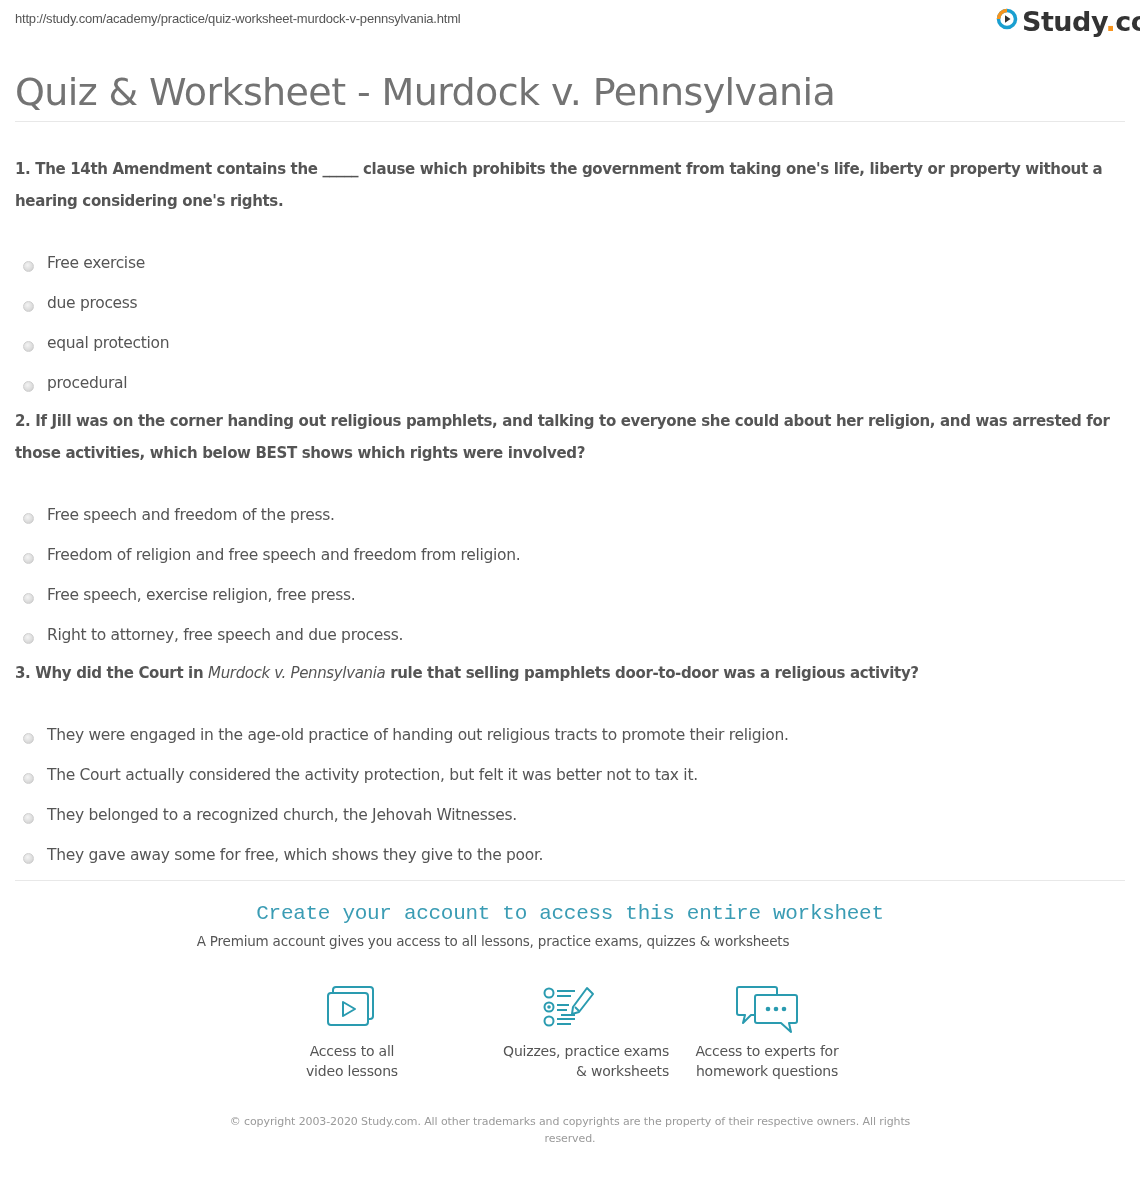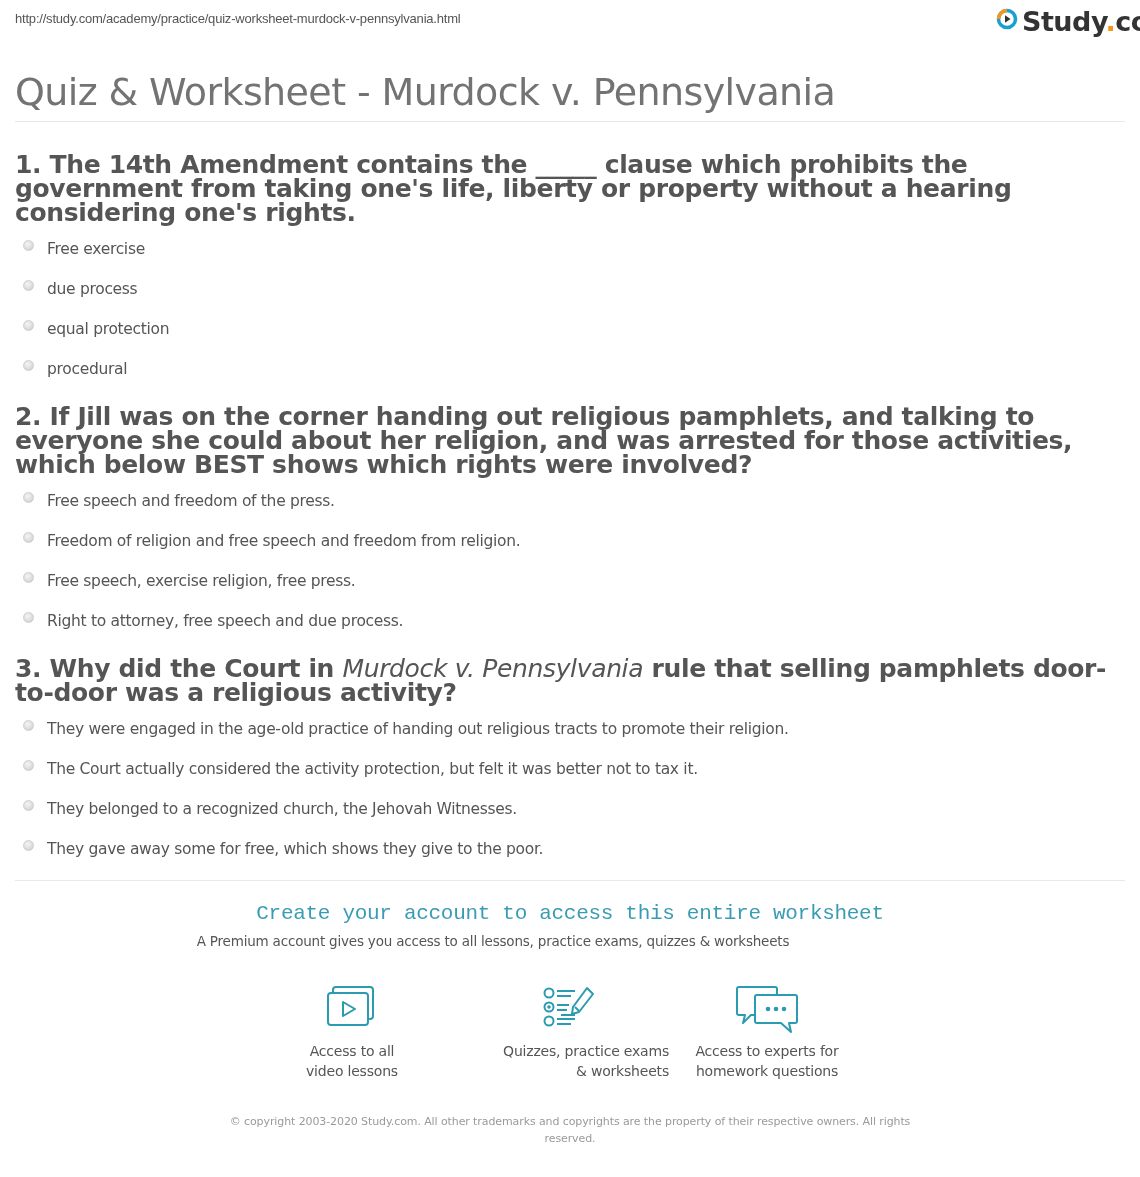--- a/index.html
+++ b/index.html
@@ -11,24 +11,24 @@
 
     .logo { position: absolute; left: 996px; top: 8px; height: 32px; display: flex; align-items: flex-start; }
     .logo-icon { width: 22px; height: 22px; margin-right: 4px; }
     .logo-text { font-family: "DejaVu Sans", sans-serif; font-size: 27px; font-weight: bold; color: #333; letter-spacing: -0.5px; line-height: 1; }
     .logo-dot { color: #f7941d; }
 
     .page-title { position: absolute; left: 15px; top: 70px; font-size: 38px; color: #737373; font-family: "DejaVu Sans", sans-serif; letter-spacing: -0.6px; font-weight: normal; }
     .divider { position: absolute; left: 15px; width: 1110px; height: 1px; background: #e8e8e8; }
 
     .question { position: absolute; left: 15px; width: 1110px; }
-    .q-text { font-size: 25px; font-weight: bold; color: #555; line-height: 24px; font-family: "DejaVu Sans", sans-serif; letter-spacing: -0.35px; }
+    .q-text { font-size: 15px; font-weight: bold; color: #555; line-height: 32px; font-family: "DejaVu Sans", sans-serif; letter-spacing: -0.35px; }
     .q-text em { font-style: italic; font-weight: normal; }
     .options { list-style: none; margin-top: 15px; }
-    .option { display: flex; align-items: flex-start; height: 40px; }
+    .option { display: flex; align-items: flex-end; height: 40px; }
     .radio { width: 11px; height: 11px; border-radius: 50%; background: radial-gradient(circle at 40% 35%, #f4f4f4 0%, #dcdcdc 60%, #c4c4c4 100%); border: 1px solid #cfcfcf; margin-left: 8px; margin-right: 13px; flex-shrink: 0; }
     .opt-label { font-size: 15.5px; color: #555; font-family: "DejaVu Sans", sans-serif; letter-spacing: -0.3px; }
 
     .cta-title { position: absolute; left: 0; width: 1140px; top: 902px; text-align: center; font-size: 21px; color: #3a9cb4; font-family: Liberation Mono, monospace; font-weight: 300; letter-spacing: -0.3px; }
     .cta-sub { position: absolute; left: 0; width: 986px; top: 933px; text-align: center; font-size: 13.5px; color: #555; letter-spacing: -0.2px; }
 
     .features { position: absolute; top: 985px; left: 0; width: 1140px; }
     .feature { position: absolute; width: 200px; text-align: center; }
     .feature svg { display: block; margin: 0 auto; }
     .feature-label { margin-top: 12px; font-size: 14px; color: #555; line-height: 20px; letter-spacing: -0.2px; }

